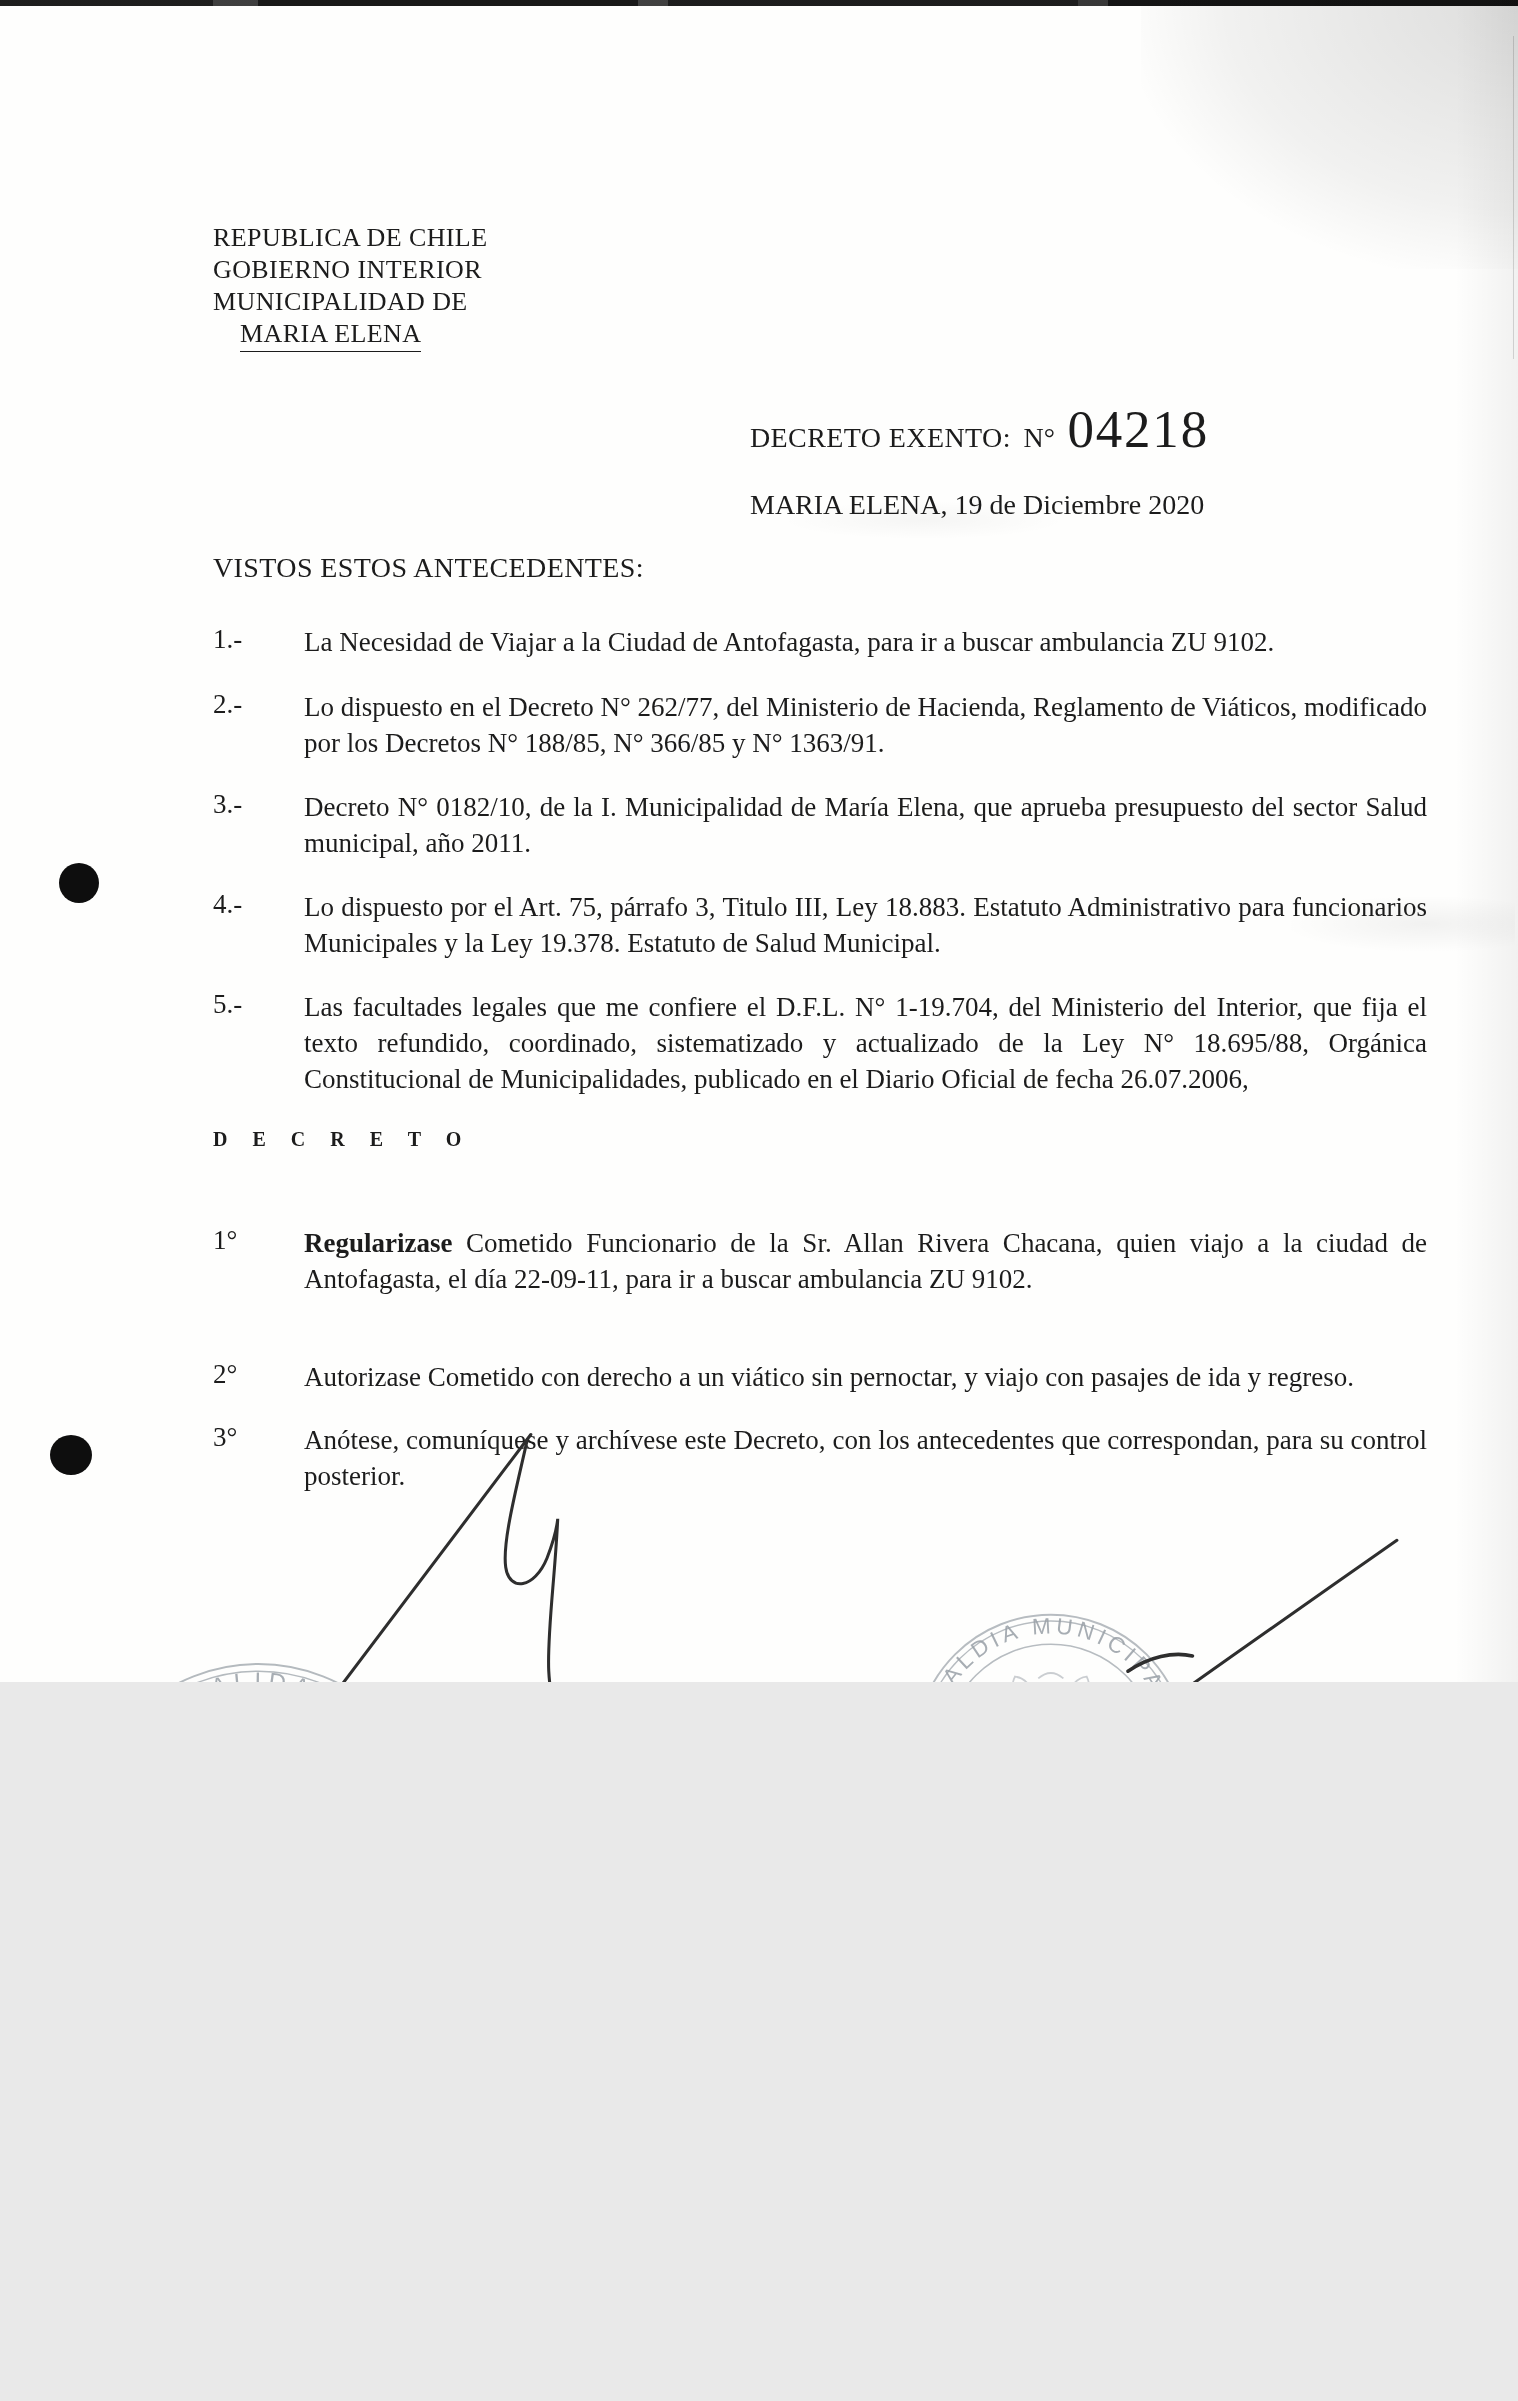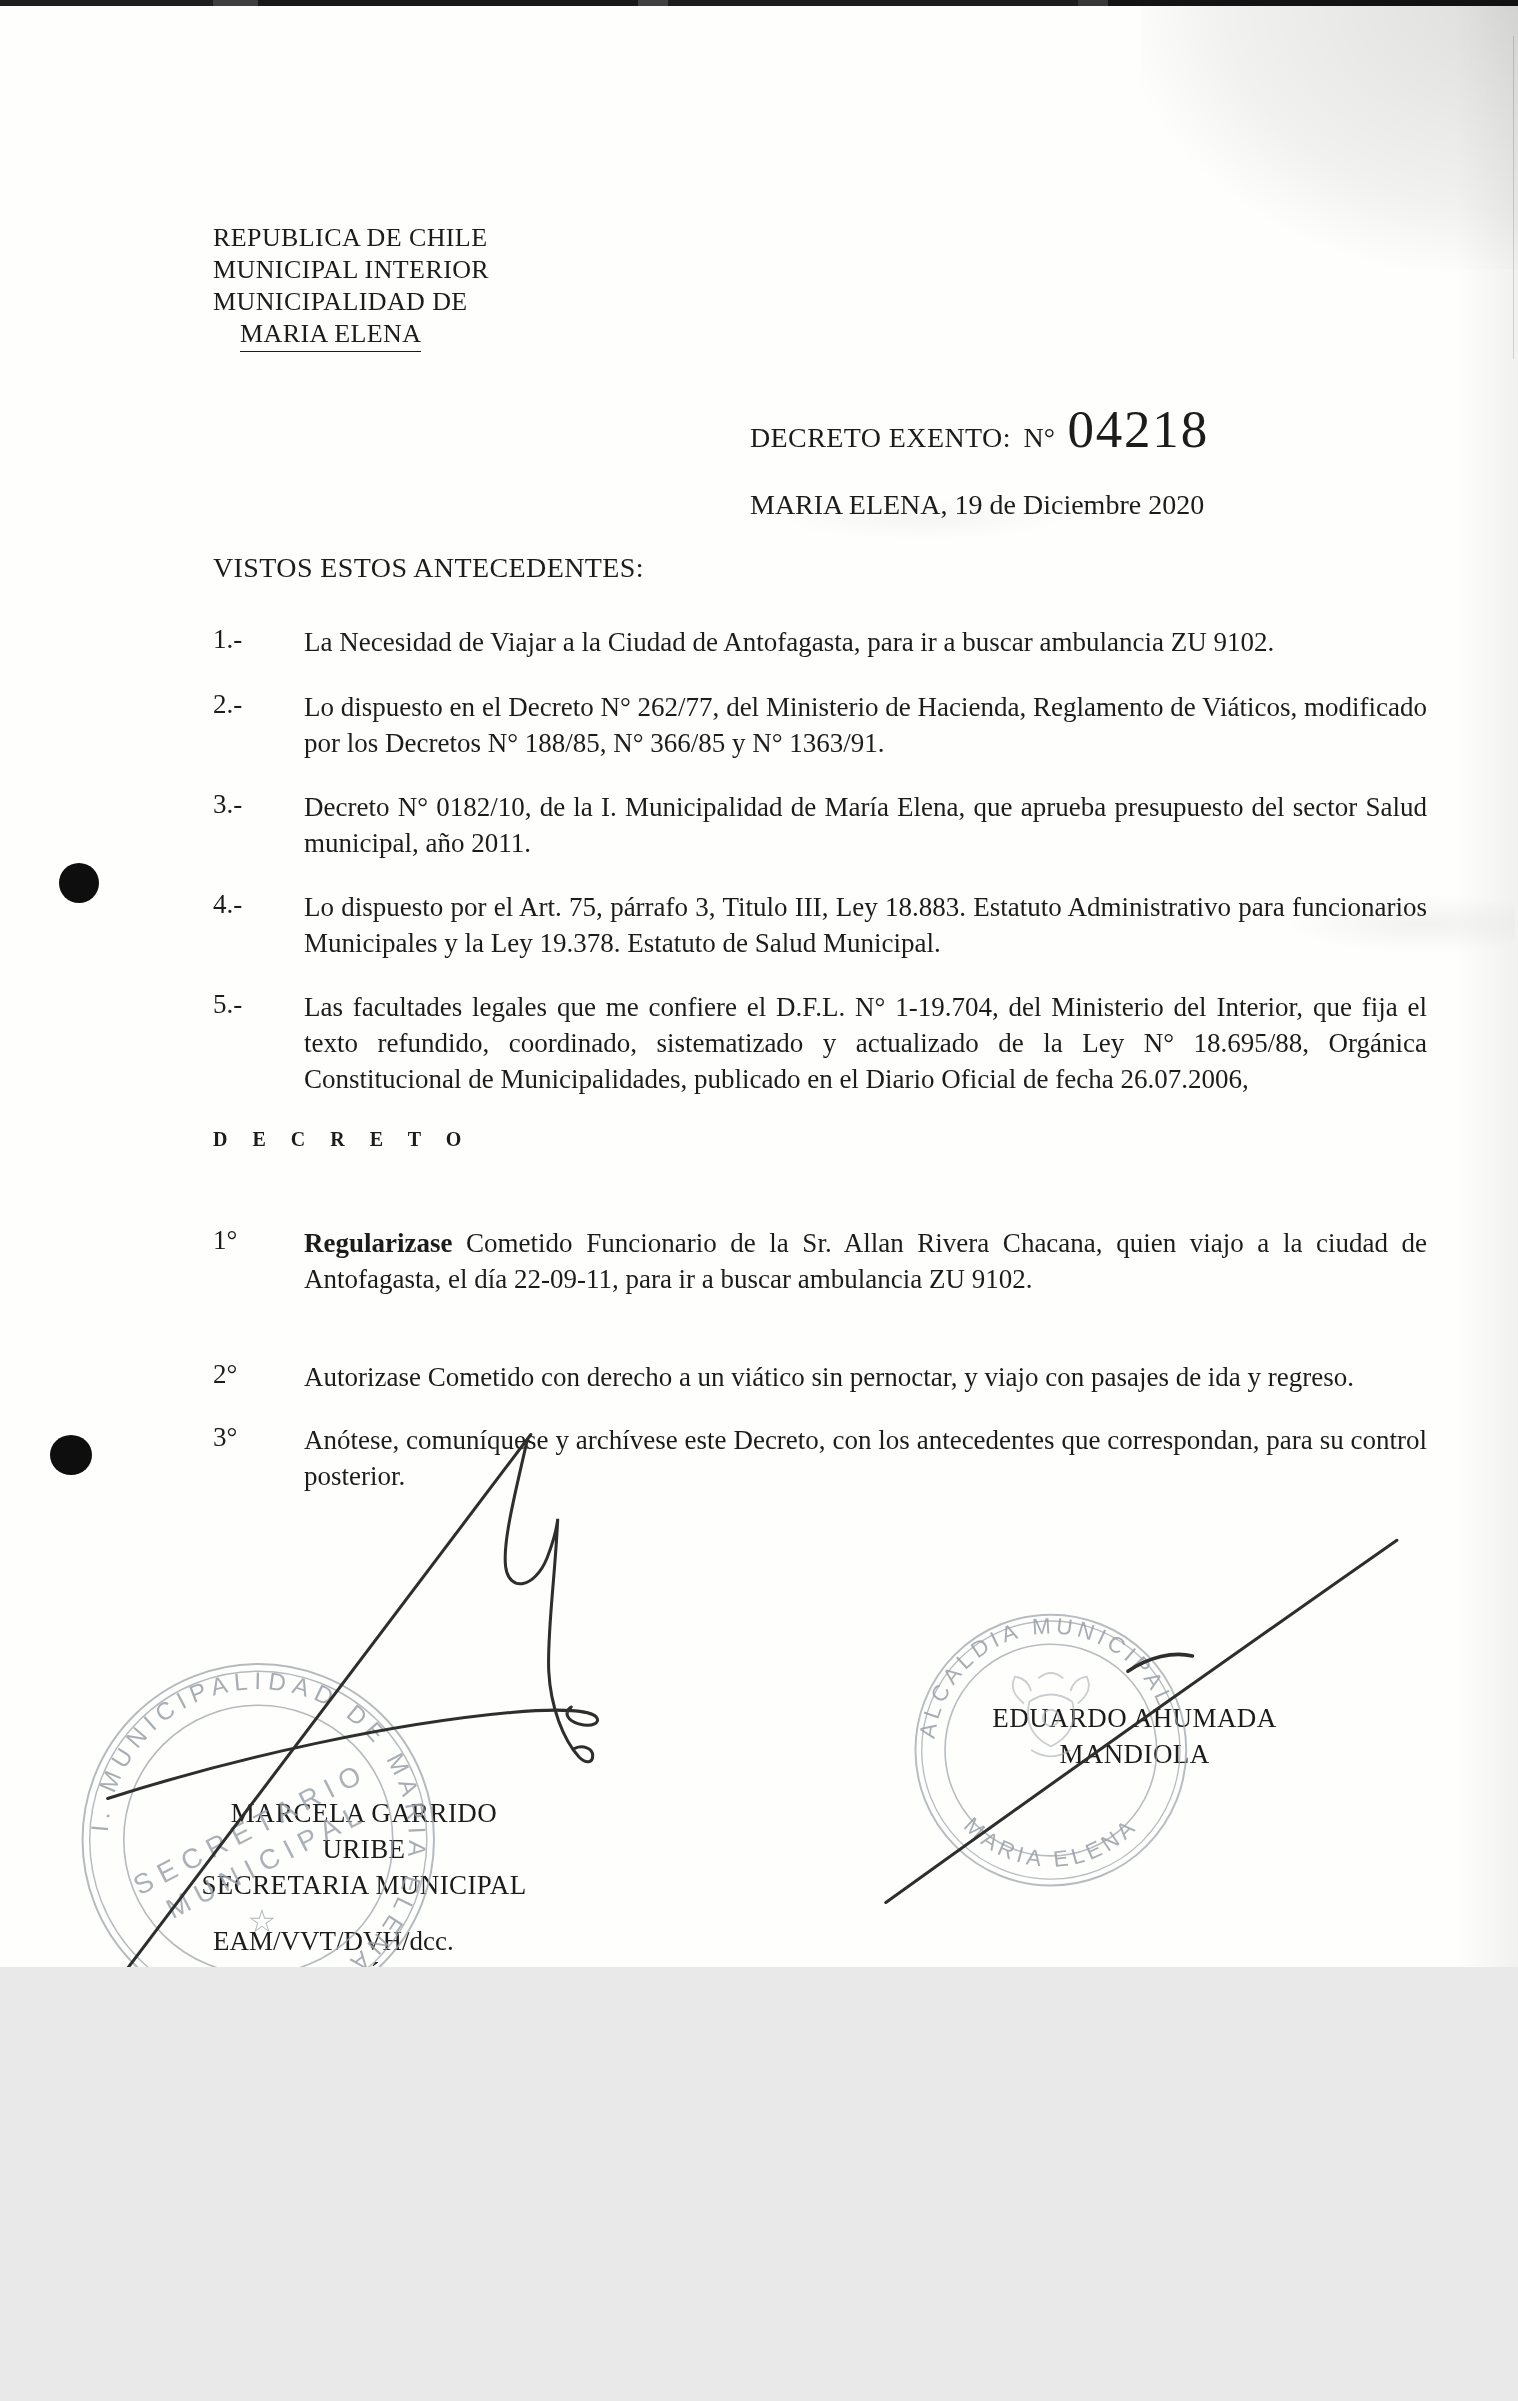--- a/index.html
+++ b/index.html
@@ -1,17 +1,17 @@
 <!DOCTYPE html>
 <html style="font-size:14.3px"><head>
 <meta charset="utf-8">
 <style>
   html,body{margin:0;padding:0;background:#e9e9e9;}
   .page{
-    position:relative;width:1518px;height:1967px;margin:0 auto;
+    position:relative;width:1518px;height:1682px;margin:0 auto;
     background:#fefefd;overflow:hidden;
     font-family:"Liberation Serif","DejaVu Serif",serif;
     color:#1c1c1c;
   }
   .abs{position:absolute;}
   
   .top-edge{left:0;top:0;width:1518px;height:6.3px;
     background:linear-gradient(90deg,#0b0b0b 0 14%,#2e2e2e 14% 17%,#050505 17% 42%,#303030 42% 44%,#0a0a0a 44% 71%,#262626 71% 73%,#000 73% 100%);
     opacity:.92;}
   .corner-shade{right:0;top:0;width:377px;height:269px;
@@ -63,21 +63,21 @@
   <div class="abs edge-line"></div>
   <div class="abs smudge-a"></div>
   <div class="abs smudge-b"></div>
   <div class="abs smudge-c"></div>
 
   <div class="abs dot" style="left:59px;top:863px;width:40px;height:40px;"></div>
   <div class="abs dot" style="left:50px;top:1435px;width:42px;height:40px;"></div>
 
   <div class="abs letterhead">
     <div>REPUBLICA DE CHILE</div>
-    <div>MUNICIPAL  INTERIOR</div>
+    <div>GOBIERNO  INTERIOR</div>
     <div>MUNICIPALIDAD DE</div>
     <div><span class="lh-last">MARIA ELENA</span></div>
   </div>
 
   <div class="abs decree-row">
     <span class="decree-label">DECRETO EXENTO:</span>
     <span class="decree-prefix">N°</span>
     <span class="decree-number">04218</span>
   </div>
   <div class="abs dateline">MARIA ELENA,  19 de Diciembre 2020</div>

